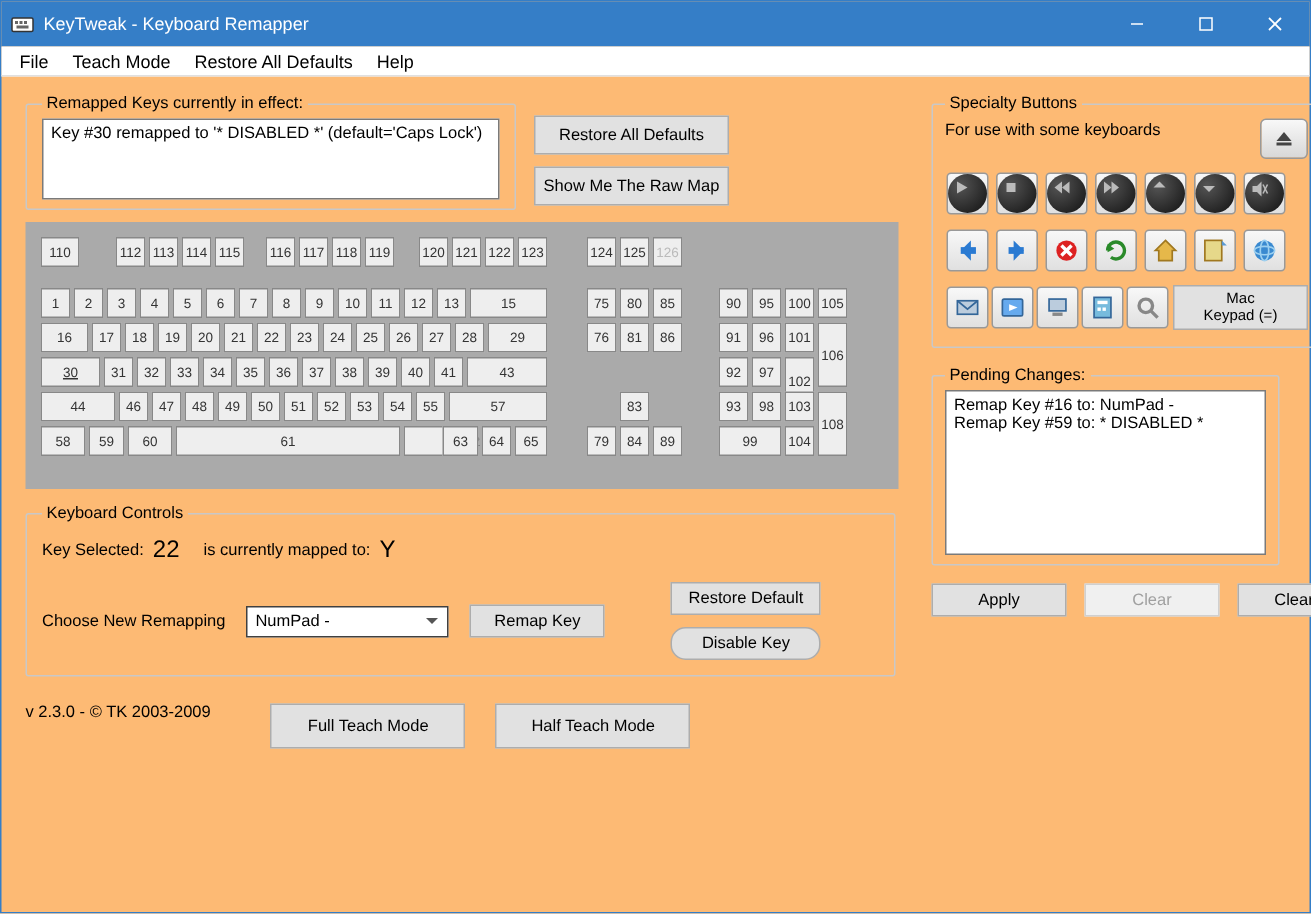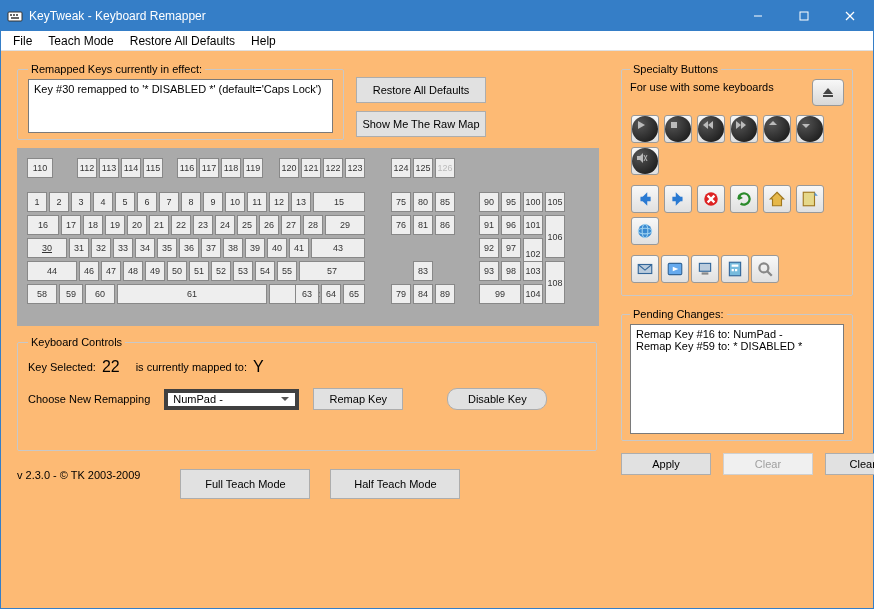--- a/index.html
+++ b/index.html
@@ -115,21 +115,21 @@
     border: 1px solid #999;
     border-radius: 3px;
     display: inline-flex;
     align-items: center;
     justify-content: center;
     margin: 2px 1px;
     cursor: default;
   }
   .iconbtn svg { width: 18px; height: 18px; }
   .dropdown {
-    border: 4px solid #404040;
+    border: 1px solid #404040;
     background: #fff;
     height: 21px;
     display: inline-flex;
     align-items: center;
     padding: 0 18px 0 5px;
     position: relative;
     font-size: 11px;
   }
   .dropdown::after {
     content: "";
@@ -336,20 +336,21 @@
         <span style="margin-left:10px;">is currently mapped to:</span>
         <span class="big-num">Y</span>
       </div>
       <div style="display:flex; align-items:center; gap:14px; margin-top:12px;">
         <span>Choose New Remapping</span>
         <div class="dropdown" style="width:135px;">
           <span>NumPad -</span>
         </div>
         <div class="btn" style="width:78px;">Remap Key</div>
         <div style="display:flex; flex-direction:column; gap:8px; margin-left:30px;">
+          <div class="btn" style="width:100px;">Restore Default</div>
           <div class="btn" style="width:100px;border-radius:10px;">Disable Key</div>
         </div>
       </div>
     </fieldset>
 
     <div style="display:flex; gap:20px; margin-top:18px;">
       <span>v 2.3.0 - © TK 2003-2009</span>
       <div class="btn" style="width:130px; padding:8px 0; margin-left:20px;">Full Teach Mode</div>
       <div class="btn" style="width:130px; padding:8px 10px;">Half Teach Mode</div>
     </div>
@@ -495,20 +496,22 @@
                 <rect x="5" y="8" width="2" height="2" fill="#fff"></rect>
                 <rect x="8" y="8" width="2" height="2" fill="#fff"></rect>
               </svg>
             </span>
           <span class="iconbtn">
               <svg viewBox="0 0 16 16">
                 <circle cx="7" cy="7" r="4" fill="none" stroke="#888" stroke-width="2"></circle>
                 <line x1="10" y1="10" x2="14" y2="14" stroke="#888" stroke-width="2"></line>
               </svg>
             </span>
+          <div class="btn" style="width:55px; height:30px; padding:0; font-size:10px; line-height:1.1; display:flex; align-items:center; justify-content:center; white-space:pre; margin-left:2px;">Mac
+Keypad (=)</div>
         </div>
       </fieldset>
 
       <fieldset style="margin-top:12px; padding:4px 8px 6px 8px;">
         <legend>Pending Changes:</legend>
         <div class="textbox" style="height:110px;">
           <div>Remap Key #16 to: NumPad -</div>
           <div>Remap Key #59 to: * DISABLED *</div>
         </div>
       </fieldset>

